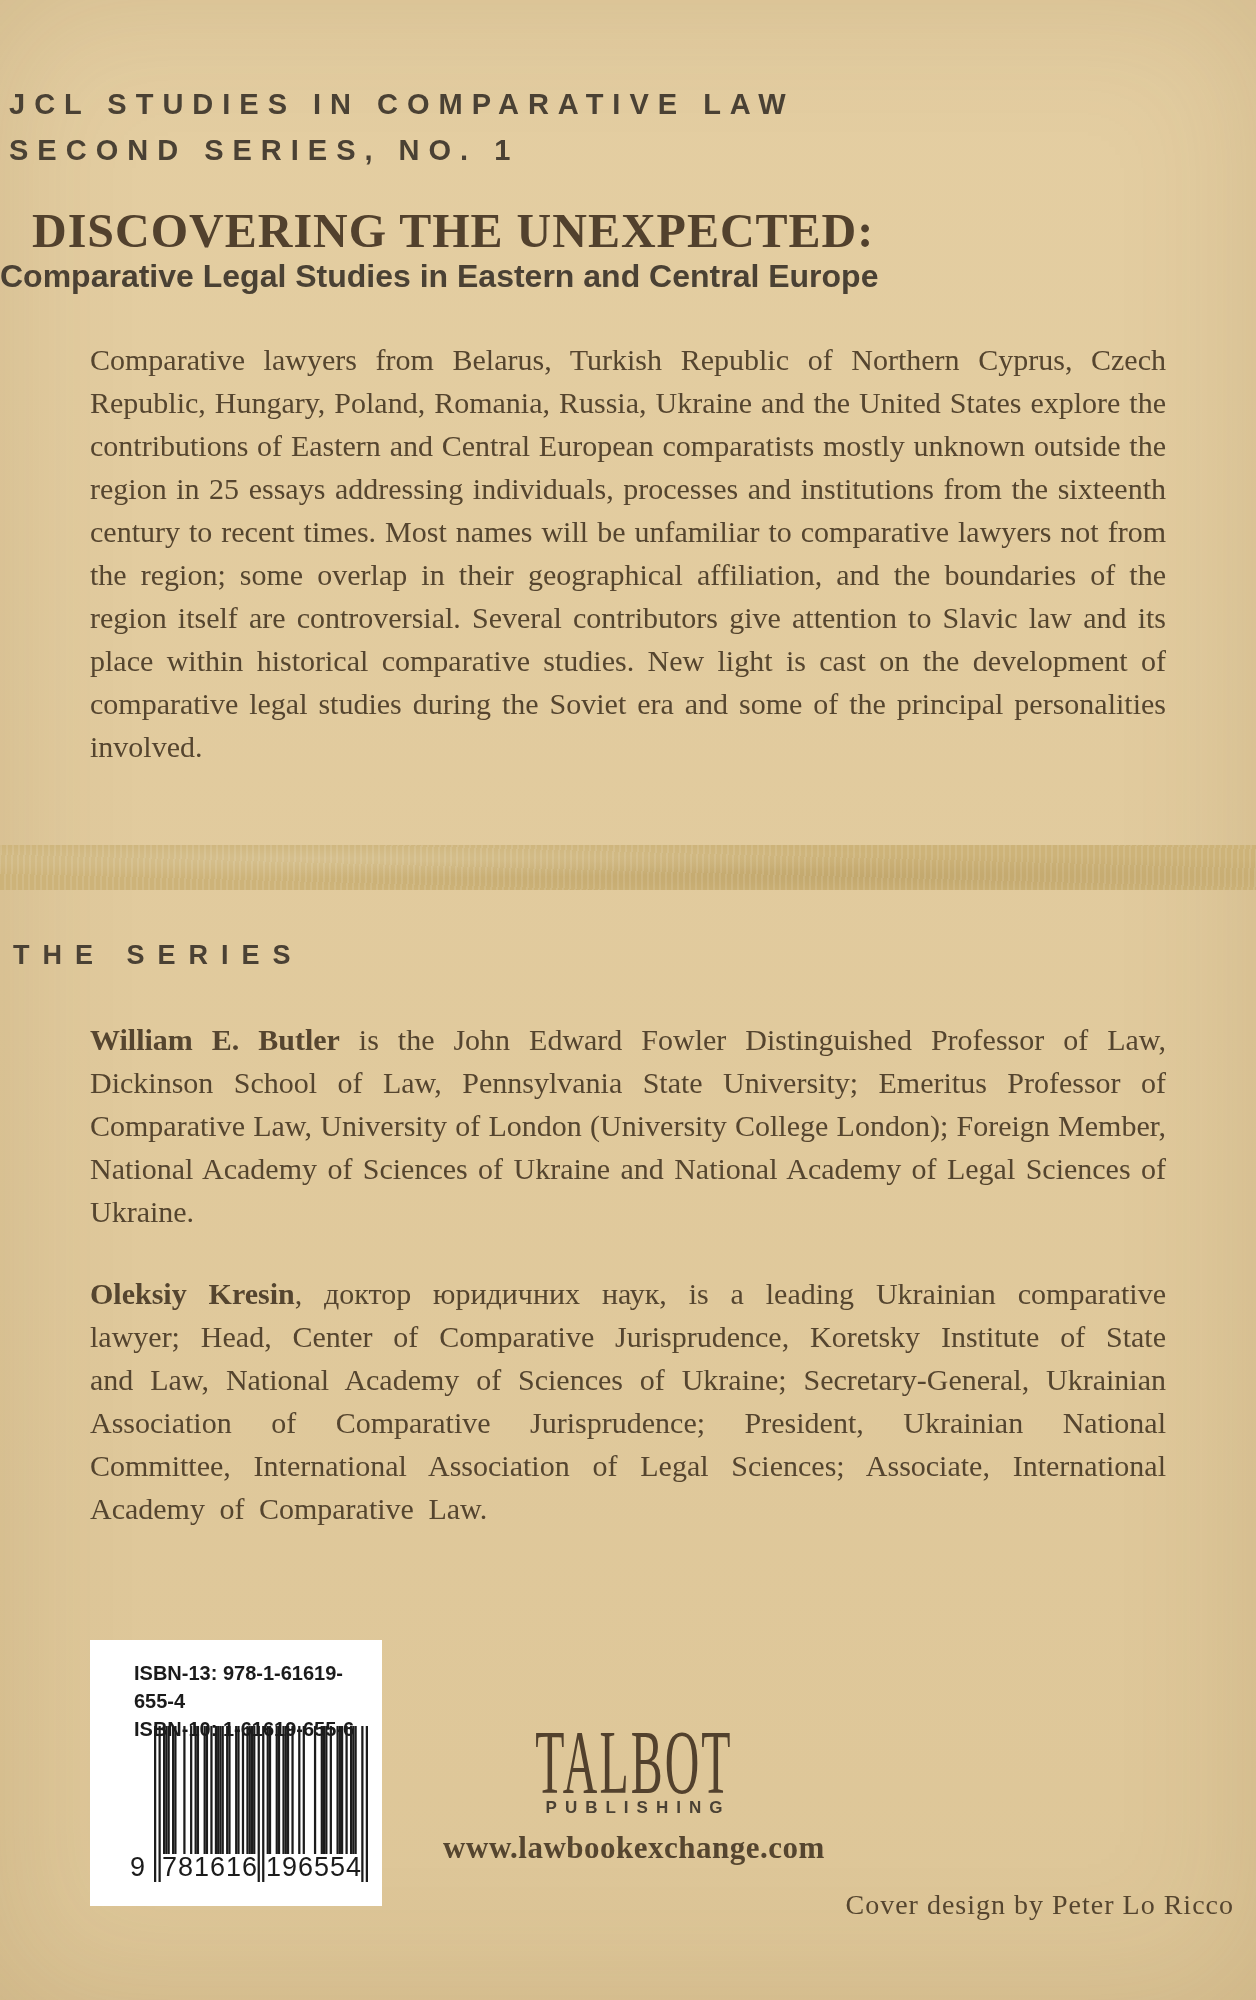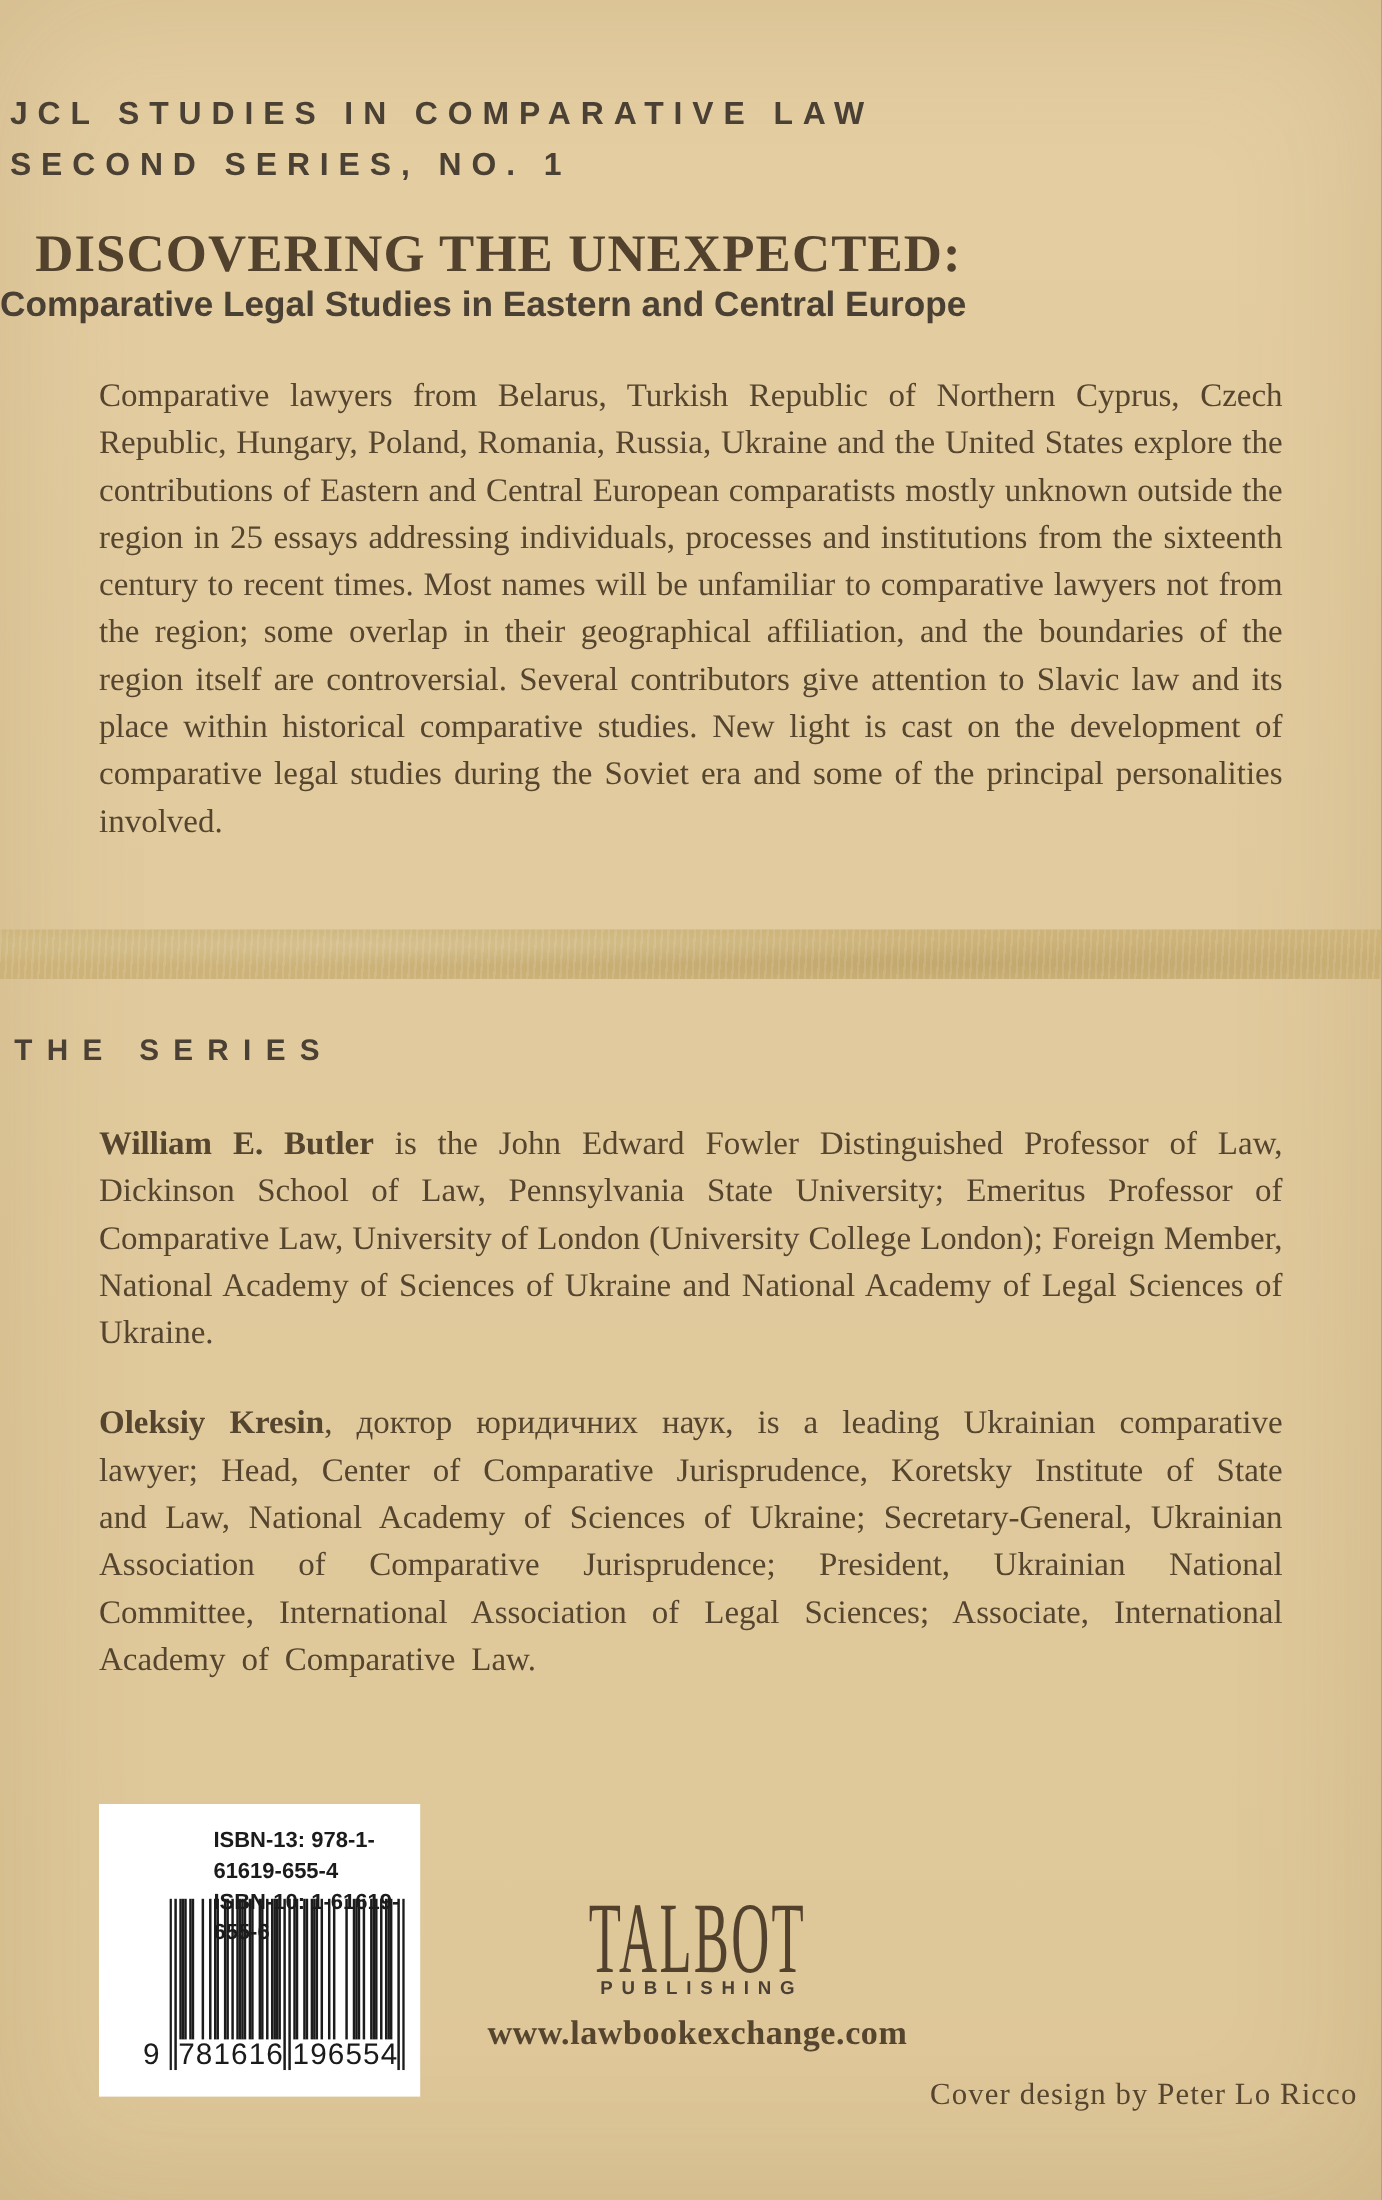--- a/index.html
+++ b/index.html
@@ -57,25 +57,24 @@
     letter-spacing:13px;text-indent:13px;
     color:var(--ink-dark,#4a4134);
   }
   .bio-name{font-weight:700;}
   .bio-wide{word-spacing:7px;}
   .isbn-box{
     left:90px;top:1640px;width:292px;height:266px;
     background:var(--isbn-box,#ffffff);
   }
   .isbn-line{
-    padding-left:64px;
+    padding-left:44px;
     font-family:"Liberation Sans", sans-serif;
     font-weight:700;font-size:20px;line-height:28px;
     color:#1b1b1b;
-    margin-left:40px;
   }
   .isbn-line:first-child{padding-top:19px;}
   .barcode{
     position:absolute;left:64px;top:86px;width:214px;height:164px;
   }
   .barcode svg{display:block;}
   .bc-num{
     position:absolute;top:126px;
     font-family:"Liberation Sans", sans-serif;
     font-size:27px;line-height:30px;color:#1b1b1b;

